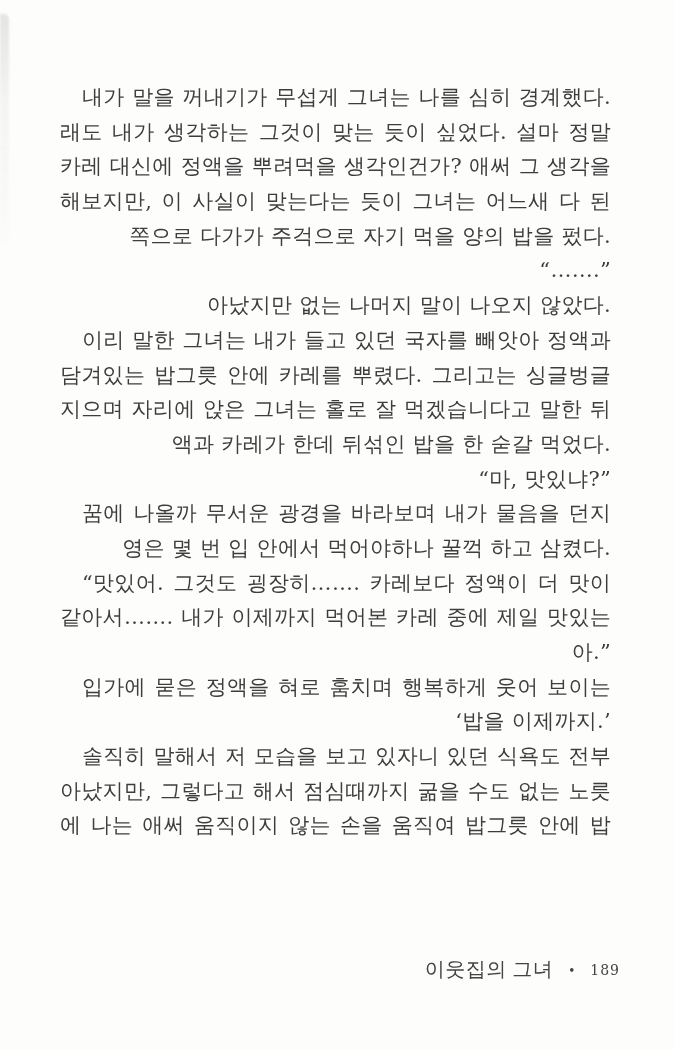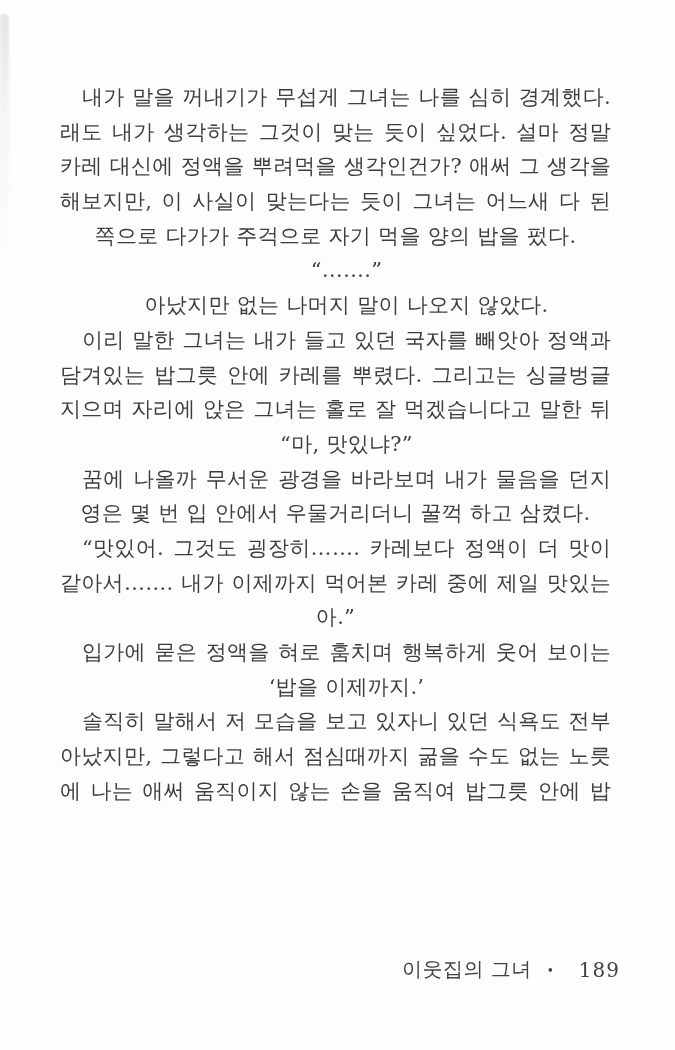--- a/index.html
+++ b/index.html
@@ -38,74 +38,75 @@
     top: 80px;
     width: 551px;
     color: #3d3d3d;
     font-size: 21px;
     letter-spacing: 0.3px;
   }
   .line {
     height: 34.7px;
     line-height: 34.7px;
     overflow: hidden;
-    text-align: center;
+    text-align: right;
   }
   .line.justify {
     text-align: justify;
     text-align-last: justify;
   }
   .line.indent {
     text-indent: 22px;
   }
   .footer {
     position: absolute;
     top: 956px;
     right: 55px;
     display: flex;
     align-items: center;
     gap: 15px;
     color: #434343;
   }
   .footer .running-title {
     font-size: 20px;
     letter-spacing: 0.5px;
+    font-family: Liberation Serif, serif;
   }
   .footer .dot {
     font-size: 12px;
     line-height: 1;
     transform: translateY(1px);
   }
   .footer .page-num {
-    font-size: 20px;
+    font-size: 14px;
     letter-spacing: 1px;
-    margin-left: 10px;
   }
 </style>
 </head>
 <body>
 
 <div class="page">
 
   <div class="scan-artifact"></div>
 
   <div class="body-text">
       <div class="line indent justify">내가 말을 꺼내기가 무섭게 그녀는 나를 심히 경계했다. 아무</div>
       <div class="line justify">래도 내가 생각하는 그것이 맞는 듯이 싶었다. 설마 정말로…….</div>
       <div class="line justify">카레 대신에 정액을 뿌려먹을 생각인건가? 애써 그 생각을 부정</div>
       <div class="line justify">해보지만, 이 사실이 맞는다는 듯이 그녀는 어느새 다 된 밥솥</div>
       <div class="line">쪽으로 다가가 주걱으로 자기 먹을 양의 밥을 펐다.</div>
       <div class="line indent">“…….”</div>
       <div class="line indent">아났지만 없는 나머지 말이 나오지 않았다.</div>
       <div class="line indent justify">이리 말한 그녀는 내가 들고 있던 국자를 빼앗아 정액과 밥이</div>
       <div class="line justify">담겨있는 밥그릇 안에 카레를 뿌렸다. 그리고는 싱글벙글 미소를</div>
       <div class="line justify">지으며 자리에 앉은 그녀는 홀로 잘 먹겠습니다고 말한 뒤에 정</div>
+      <div class="line">액과 카레가 한데 뒤섞인 밥을 한 숟갈 먹었다.</div>
       <div class="line indent">“마, 맛있냐?”</div>
       <div class="line indent justify">꿈에 나올까 무서운 광경을 바라보며 내가 물음을 던지자, 민</div>
-      <div class="line">영은 몇 번 입 안에서 우물거리더니 꿀꺽 하고 삼켰다.</div>
+      <div class="line">영은 몇 번 입 안에서 먹어야하나 꿀꺽 하고 삼켰다.</div>
       <div class="line indent justify">“맛있어. 그것도 굉장히……. 카레보다 정액이 더 맛이 진한 거</div>
       <div class="line justify">같아서……. 내가 이제까지 먹어본 카레 중에 제일 맛있는 것 같</div>
       <div class="line">아.”</div>
       <div class="line indent justify">입가에 묻은 정액을 혀로 훔치며 행복하게 웃어 보이는 민영의</div>
       <div class="line indent">‘밥을 이제까지.’</div>
       <div class="line indent justify">솔직히 말해서 저 모습을 보고 있자니 있던 식욕도 전부 다 달</div>
       <div class="line justify">아났지만, 그렇다고 해서 점심때까지 굶을 수도 없는 노릇이었기</div>
       <div class="line justify">에 나는 애써 움직이지 않는 손을 움직여 밥그릇 안에 밥과 카레</div>
     </div>
 

